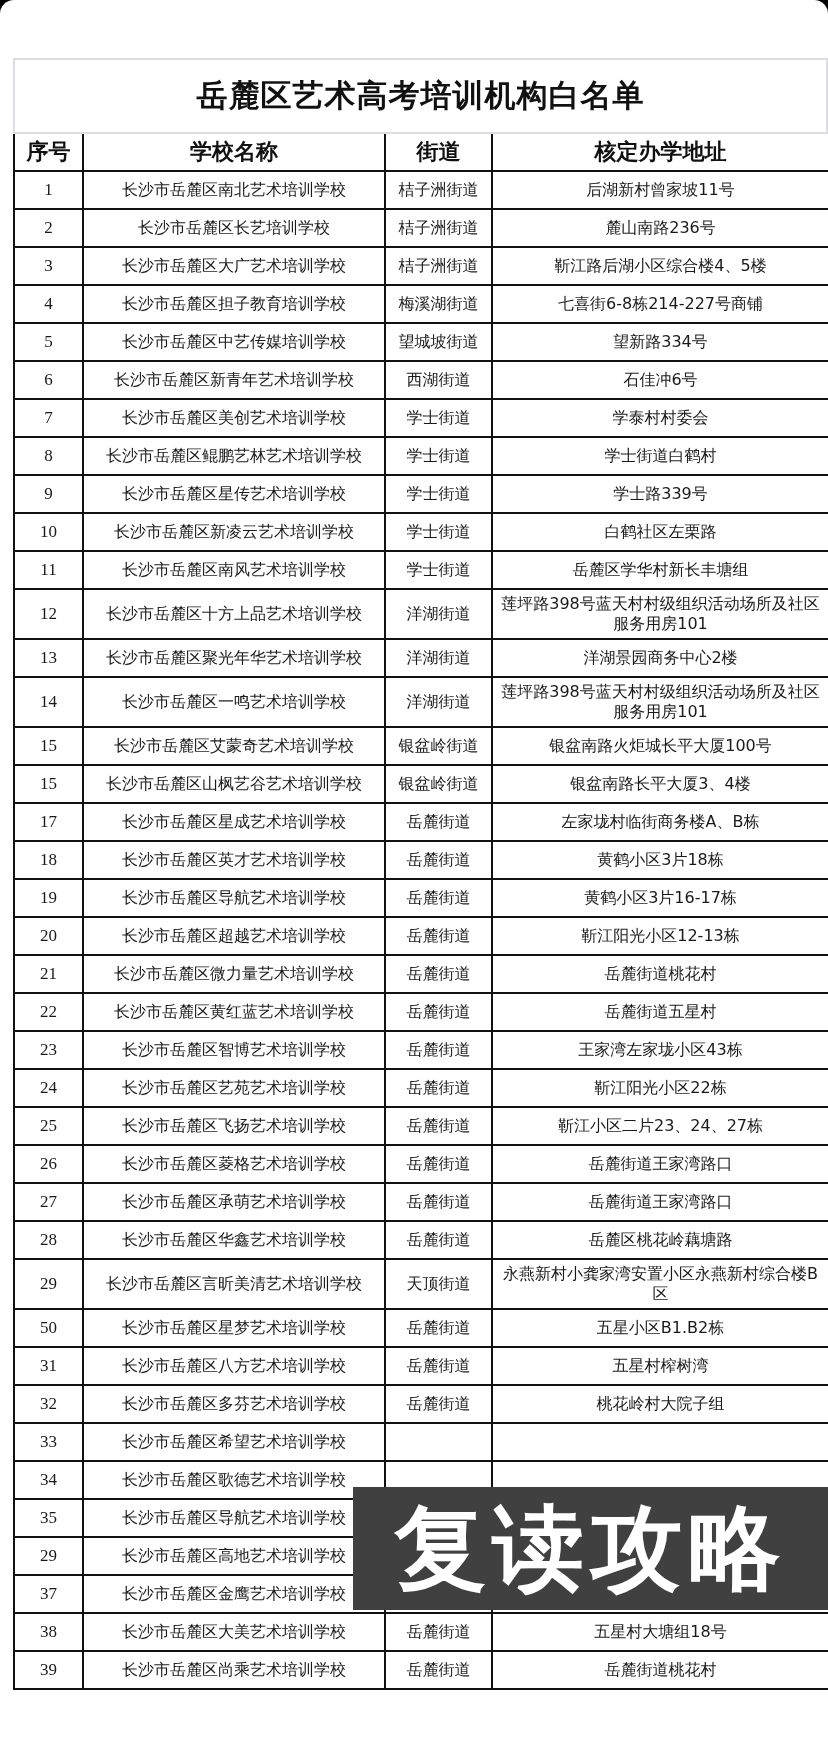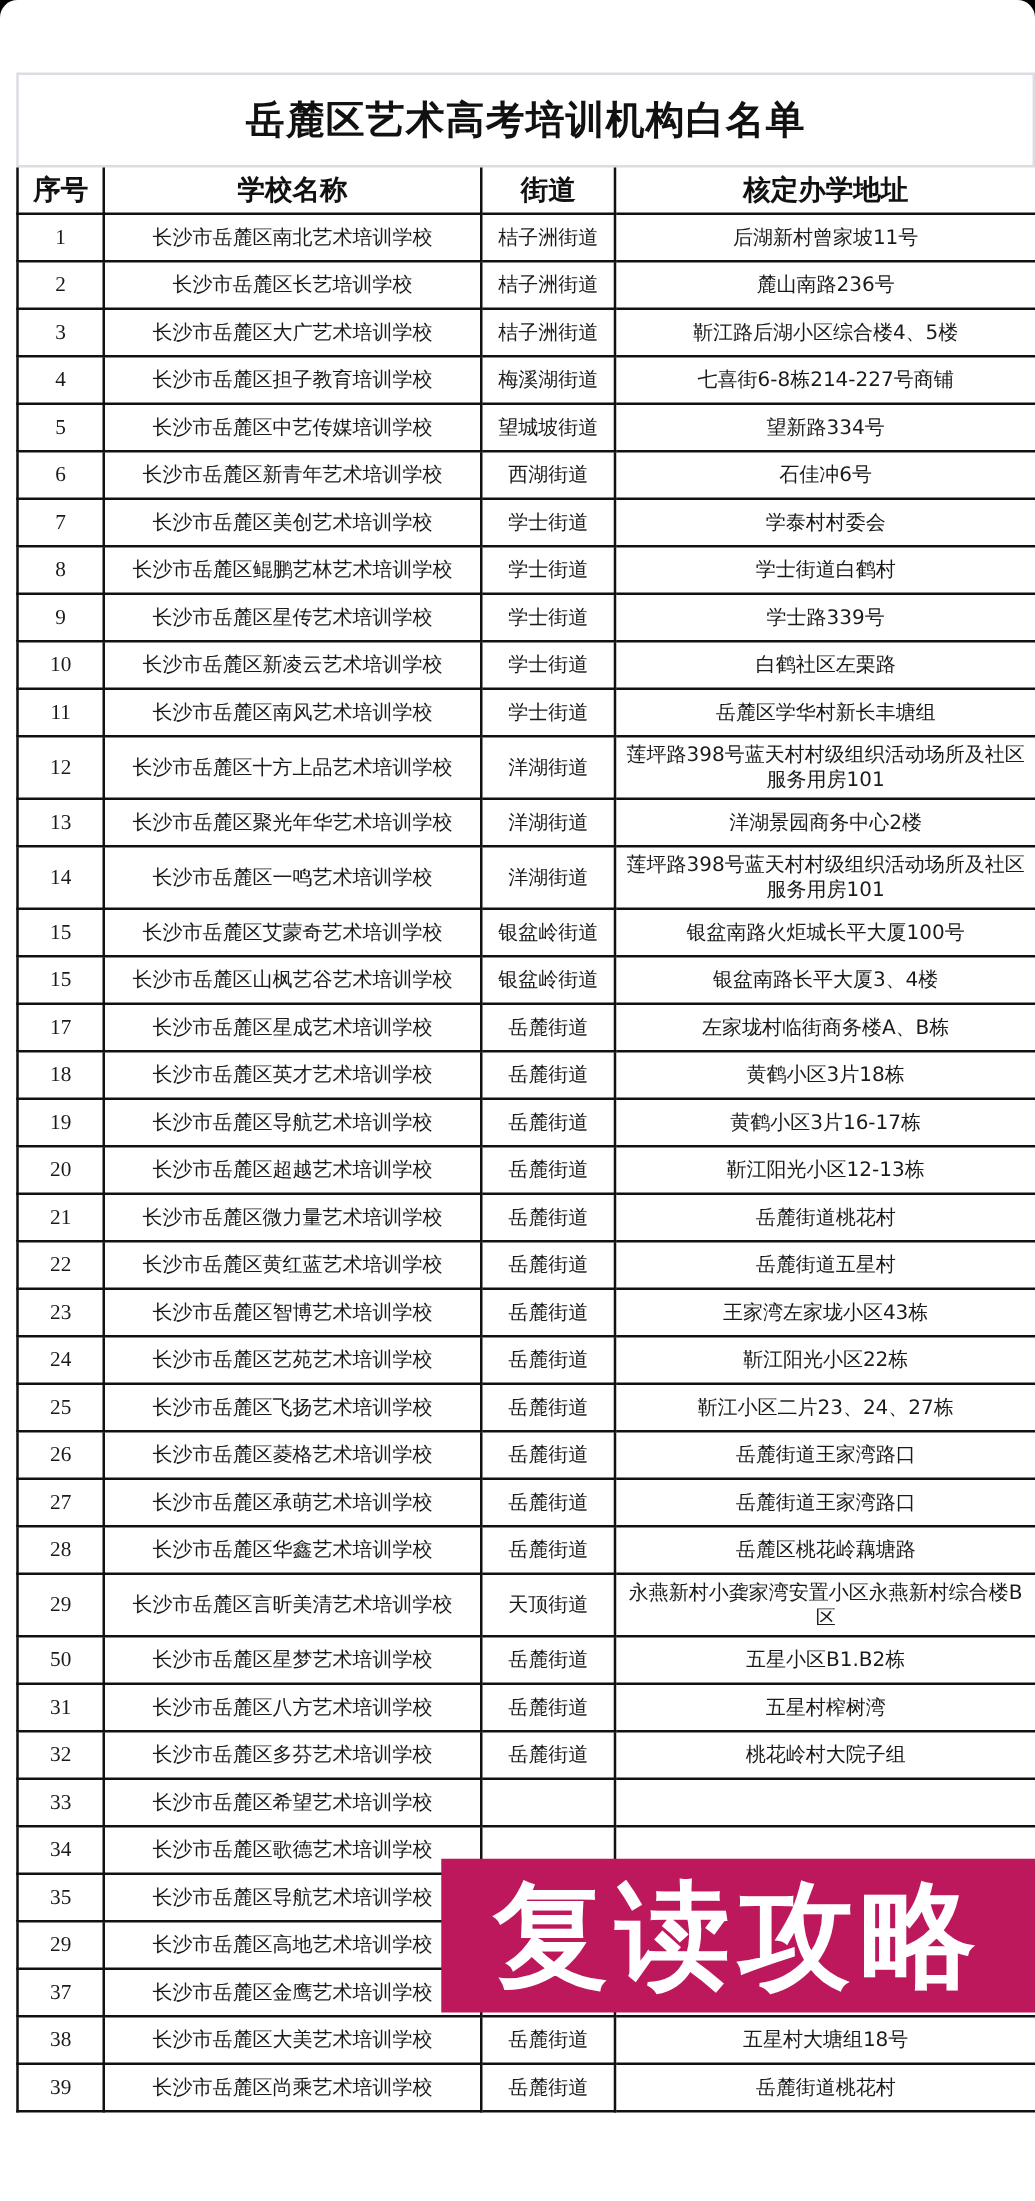--- a/index.html
+++ b/index.html
@@ -93,21 +93,21 @@
     }
     tr.tall td { height: 48px; }
     td.addr { padding: 0 6px; }
 
     .watermark {
       position: absolute;
       left: 353px;
       top: 1487px;
       width: 475px;
       height: 123px;
-      background: #be185d;
+      background: #404040;
       display: flex;
       align-items: center;
       justify-content: center;
     }
     .watermark span {
       color: #ffffff;
       font-size: 92px;
       font-weight: bold;
       letter-spacing: 6px;
       font-family: "DejaVu Sans", sans-serif;

